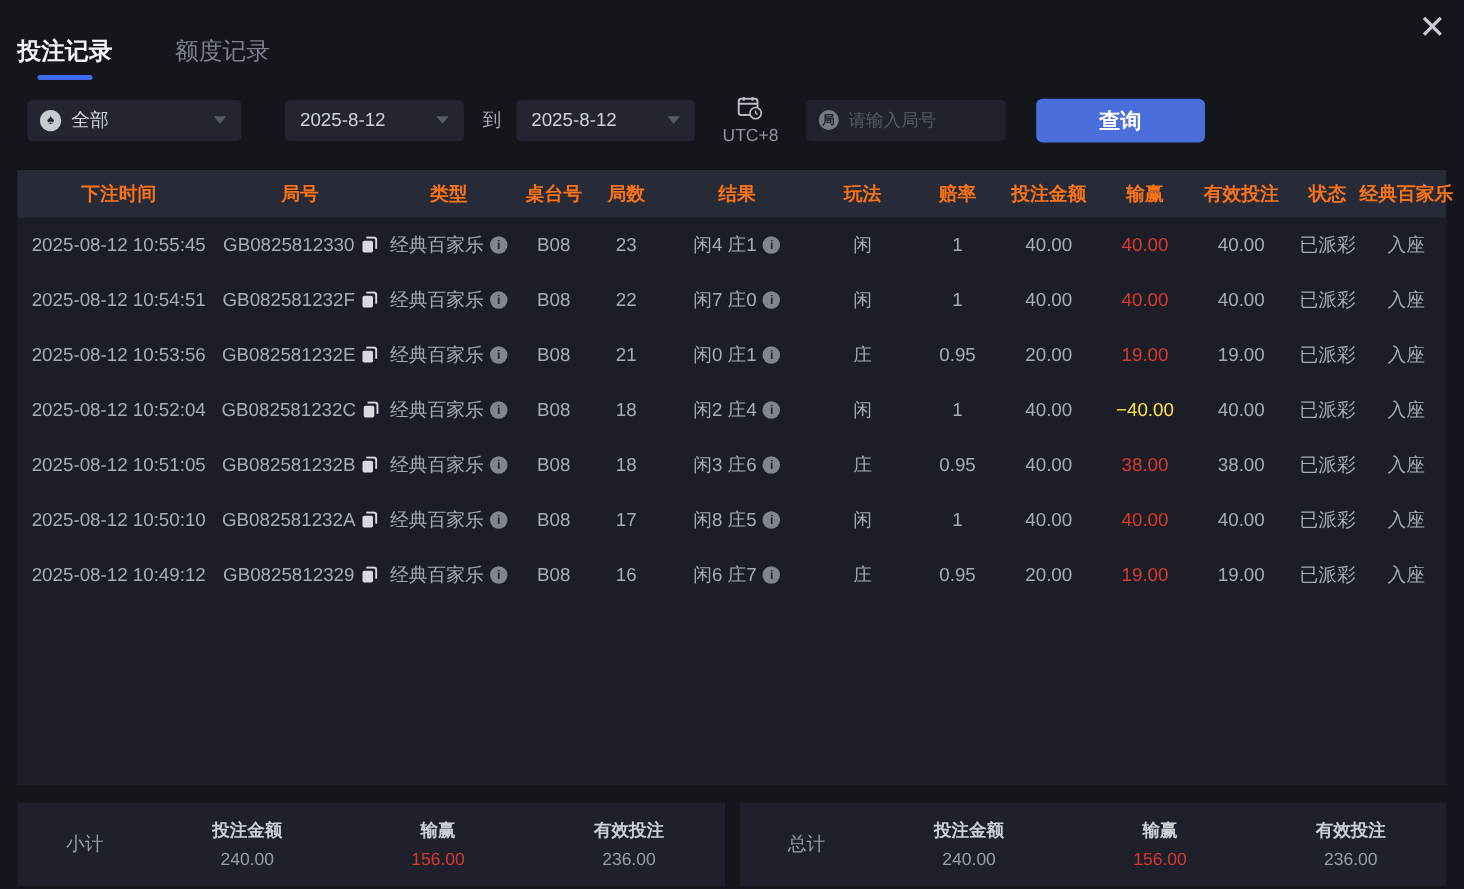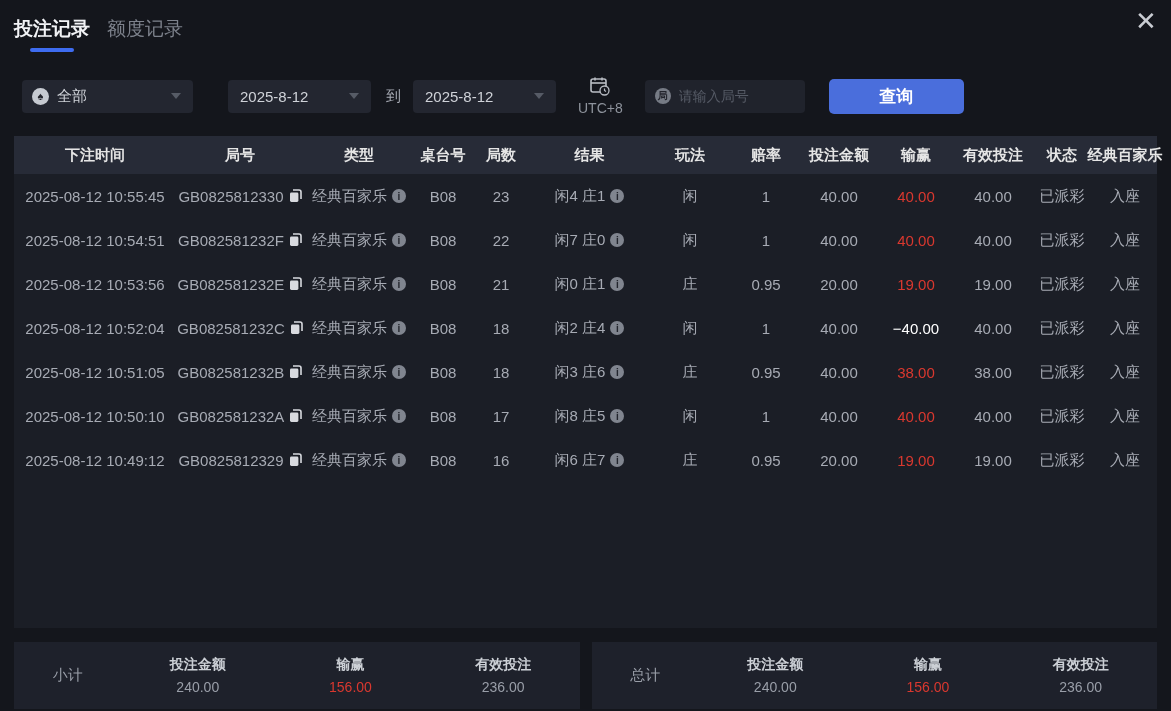--- a/index.html
+++ b/index.html
@@ -4,21 +4,21 @@
 <style>
   * { margin:0; padding:0; box-sizing:border-box; }
   html,body { width:1171px; height:711px; overflow:hidden; }
   body {
     background:#14161c;
     font-family:"Liberation Sans","DejaVu Sans",sans-serif;
     color:#a6aab3;
     position:relative;
   }
   
-  .titlebar { position:relative; height:62px; padding:16px 0 0 14px; display:flex; gap:17px; align-items:flex-start; }
+  .titlebar { position:relative; height:62px; padding:28px 0 0 14px; display:flex; gap:50px; align-items:flex-start; }
   .tab { font-size:19px; cursor:pointer; position:relative; padding-bottom:10px; }
   .tab.active { color:#f2f3f6; font-weight:bold; }
   .tab.inactive { color:#7d828c; }
   .tab.active::after { content:""; position:absolute; left:50%; transform:translateX(-50%); bottom:0; width:44px; height:4px; border-radius:2px; background:#3e6cf0; }
   .close-btn { position:absolute; right:8px; top:4px; width:34px; height:34px; display:flex; align-items:center; justify-content:center; color:#c9ccd2; font-size:26px; line-height:1; cursor:pointer; }
   
   .filters { display:flex; align-items:center; margin:14px 14px 0 22px; gap:0; }
   .select, .text-input { background:#232630; border-radius:4px; height:33px; display:flex; align-items:center; padding:0 10px; position:relative; cursor:pointer; }
   .select .chev { position:absolute; right:12px; width:0; height:0; border-left:5px solid transparent; border-right:5px solid transparent; border-top:6px solid #565b66; }
   .sel-label { color:#cfd2d8; font-size:15px; margin-left:8px; }
@@ -32,25 +32,25 @@
   .text-input { width:160px; margin-left:22px; background:#20232c; cursor:text; }
   .text-input input { background:transparent; border:none; outline:none; color:#cfd2d8; font-size:14px; width:110px; margin-left:8px; font-family:inherit; }
   .text-input input::placeholder { color:#565b66; }
   .query-btn { margin-left:24px; width:135px; height:35px; background:#4a6edc; color:#ffffff; font-size:17px; font-weight:bold; border:none; border-radius:5px; cursor:pointer; font-family:inherit; }
   
   .circle-ic { width:17px; height:17px; border-radius:50%; background:#c6cad1; color:#22242c; display:inline-flex; align-items:center; justify-content:center; font-size:11px; line-height:1; flex:none; }
   .dark-circle { width:16px; height:16px; border-radius:50%; background:#767b85; color:#23252d; display:inline-flex; align-items:center; justify-content:center; font-size:10px; font-weight:bold; flex:none; }
   
   .table-wrap { margin:20px 14px 0 14px; height:492px; background:#1b1e26; display:flex; flex-direction:column; }
   .trow { display:grid; grid-template-columns:162px 128px 110px 58px 58px 119px 82px 70px 76px 78px 76px 62px 64px; align-items:center; }
-  .head-row { height:38px; background:#272b37; color:#e5e5e5; font-weight:bold; font-size:15px; flex:none; }
+  .head-row { height:38px; background:#272b37; color:#f97316; font-weight:bold; font-size:15px; flex:none; }
   .body-row { height:44px; font-size:15px; color:#a7abb4; }
   .cell { text-align:center; display:flex; align-items:center; justify-content:center; gap:5px; white-space:nowrap; }
   .c-red { color:#d9382f; }
-  .c-green { color:#ffffff; }
+  .c-green { color:#fde047; }
   .info-circle { width:14px; height:14px; border-radius:50%; background:#80858f; color:#23262e; font-size:10px; font-weight:bold; display:inline-flex; align-items:center; justify-content:center; font-style:normal; cursor:pointer; flex:none; }
   .copy-ic { display:inline-flex; cursor:pointer; flex:none; }
   
   .summary { display:flex; gap:12px; margin:14px 14px 0 14px; }
   .sum-box { flex:1; height:67px; background:#1e212b; display:flex; align-items:center; }
   .sum-label { width:19%; text-align:center; color:#999ea8; font-size:15px; }
   .sum-group { flex:1; text-align:center; }
   .sum-group .g-label { color:#ccd0d6; font-size:14px; font-weight:bold; }
   .sum-group .g-value { margin-top:5px; font-size:14px; color:#999ea8; }
   .sum-group .g-value.c-red { color:#d9382f; }

